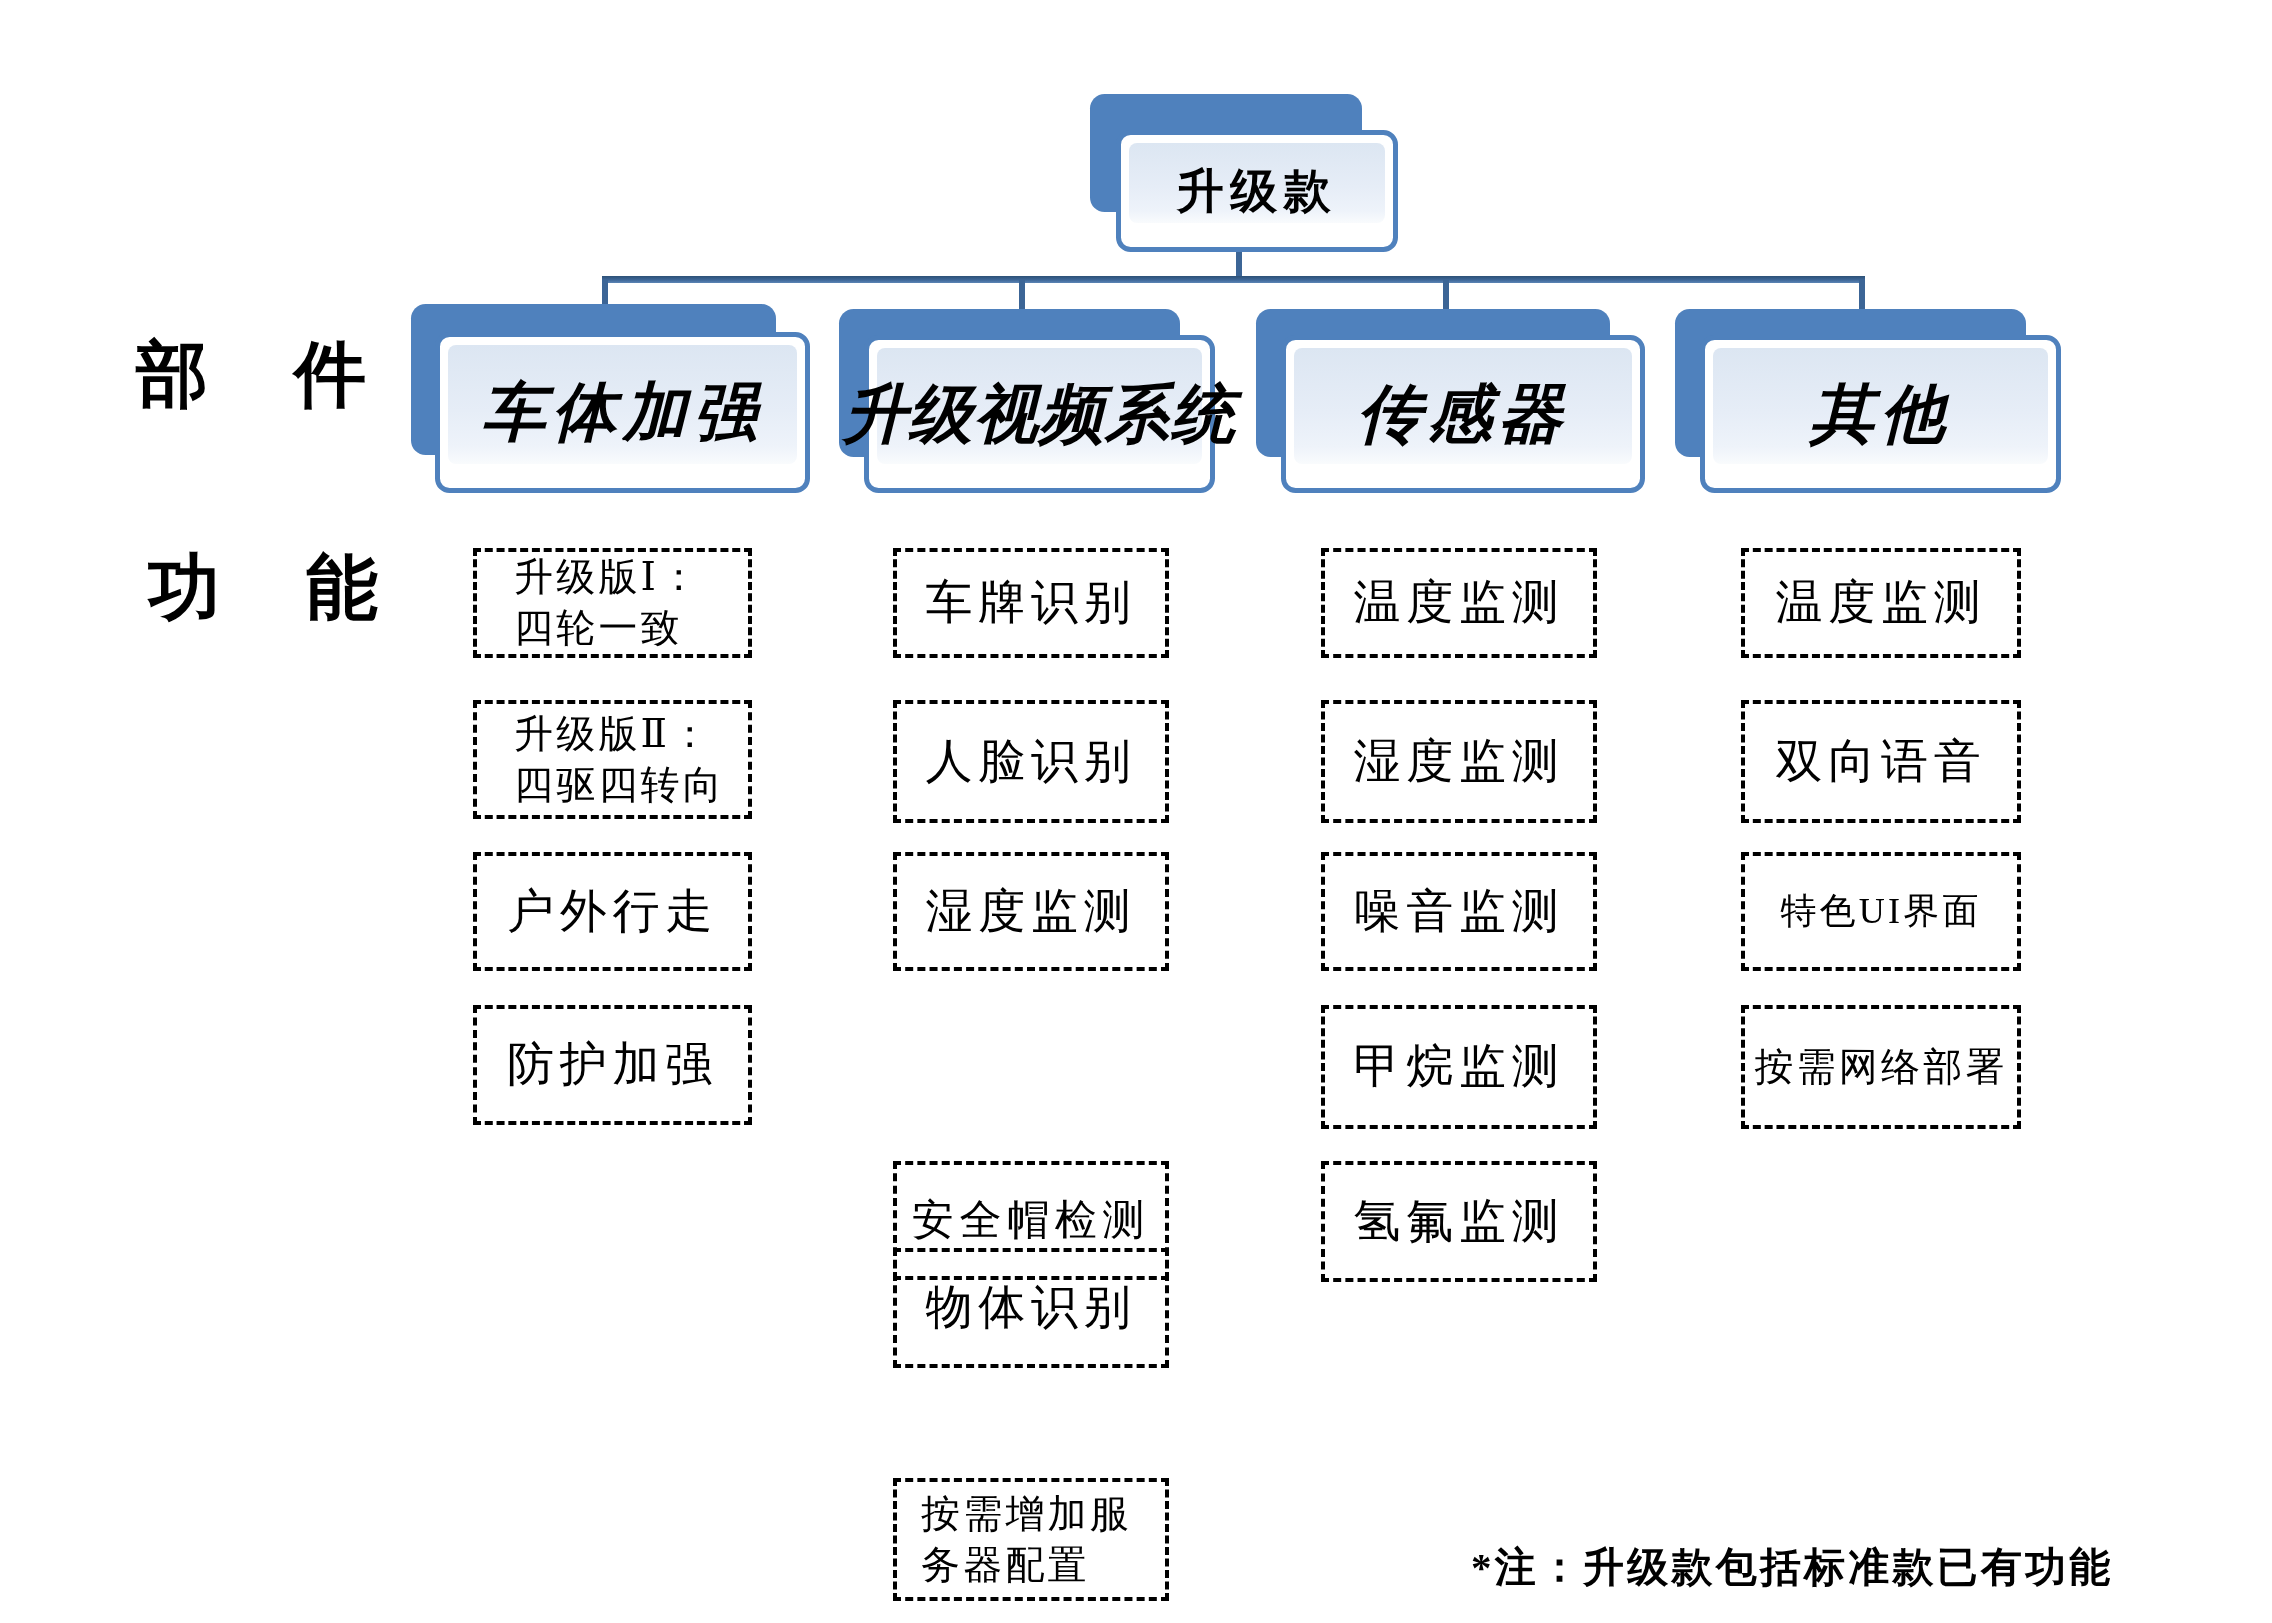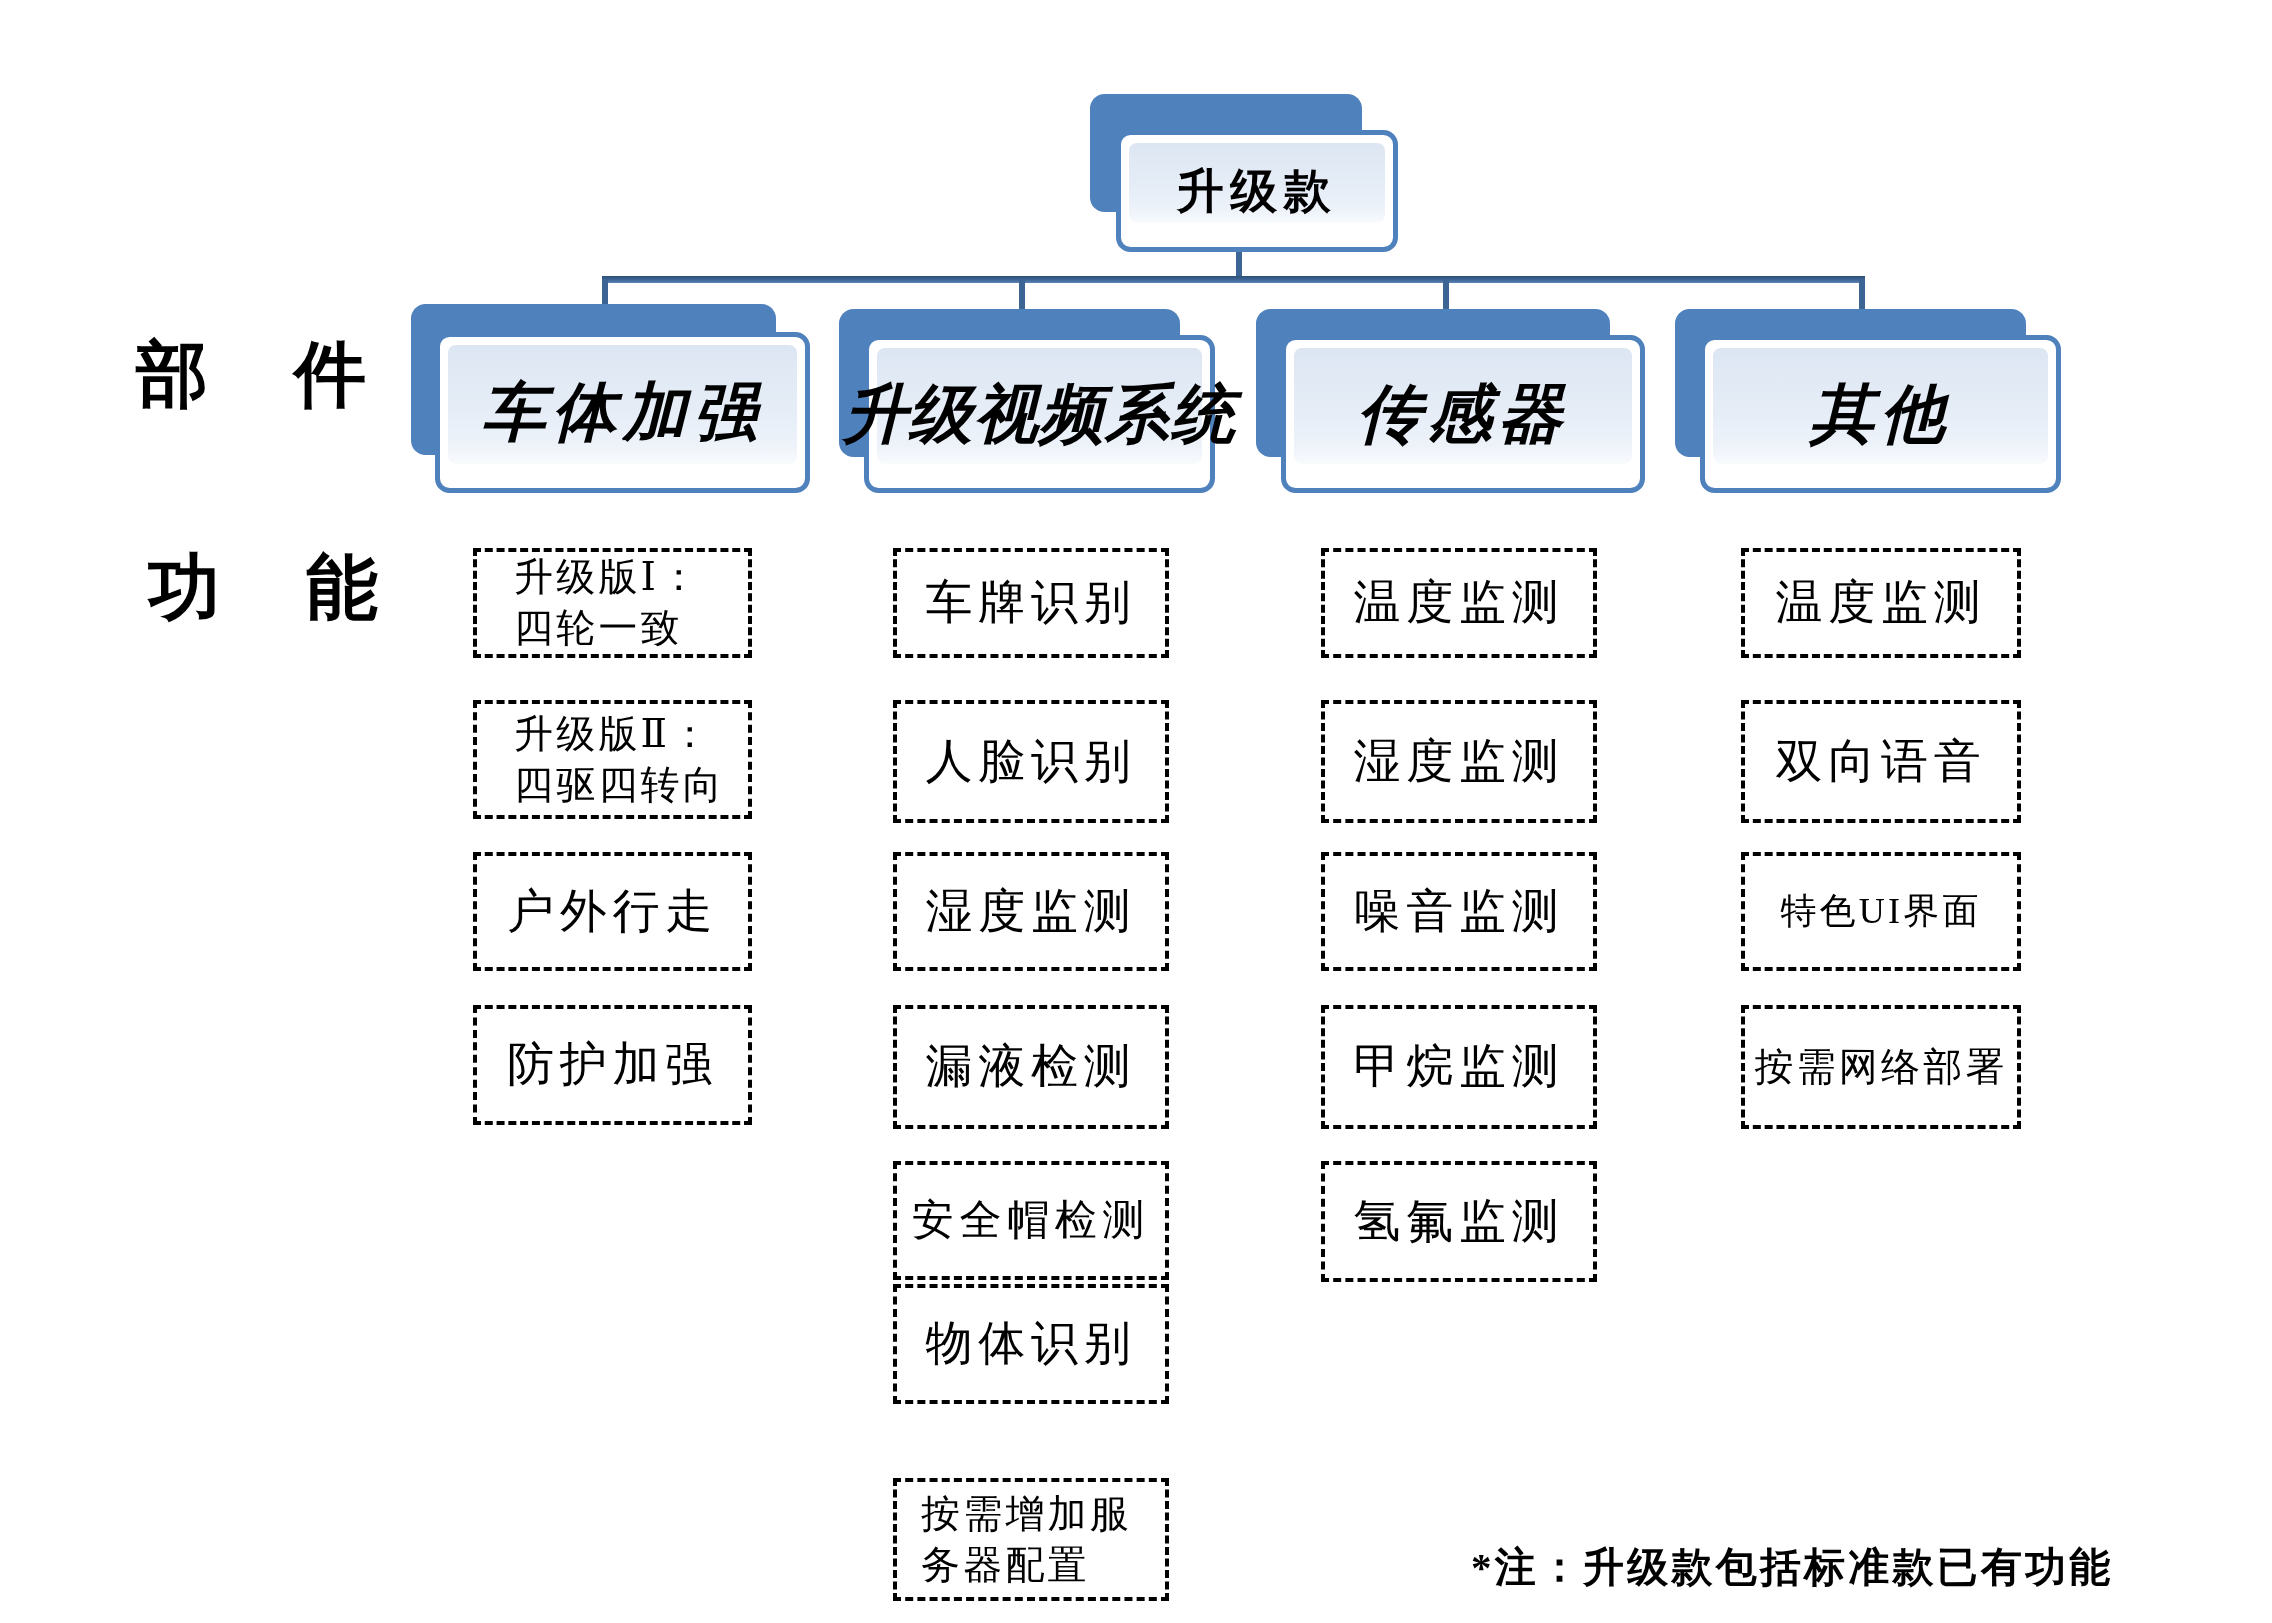--- a/index.html
+++ b/index.html
@@ -86,23 +86,22 @@
   <div class="feat f48 left" style="left:473px;top:548px;width:279px;height:110px;">升级版Ⅰ：
 四轮一致</div>
   <div class="feat f48 left" style="left:473px;top:700px;width:279px;height:119px;">升级版Ⅱ：
 四驱四转向</div>
   <div class="feat" style="left:473px;top:852px;width:279px;height:119px;">户外行走</div>
   <div class="feat" style="left:473px;top:1005px;width:279px;height:120px;">防护加强</div>
 
   <div class="feat" style="left:893px;top:548px;width:276px;height:110px;">车牌识别</div>
   <div class="feat" style="left:893px;top:700px;width:276px;height:123px;">人脸识别</div>
   <div class="feat" style="left:893px;top:852px;width:276px;height:119px;">湿度监测</div>
-  <div class="feat" style="left:893px;top:1005px;width:276px;height:124px;">漏液检测</div>
   <div class="feat f52" style="left:893px;top:1161px;width:276px;height:119px;">安全帽检测</div>
-  <div class="feat" style="left:893px;top:1284px;width:276px;height:120px;">物体识别</div>
+  <div class="feat" style="left:893px;top:1248px;width:276px;height:120px;">物体识别</div>
   <div class="feat f48 left" style="left:893px;top:1478px;width:276px;height:123px;padding-left:24px;">按需增加服
 务器配置</div>
 
   <div class="feat" style="left:1321px;top:548px;width:276px;height:110px;">温度监测</div>
   <div class="feat" style="left:1321px;top:700px;width:276px;height:123px;">湿度监测</div>
   <div class="feat" style="left:1321px;top:852px;width:276px;height:119px;">噪音监测</div>
   <div class="feat" style="left:1321px;top:1005px;width:276px;height:124px;">甲烷监测</div>
   <div class="feat" style="left:1321px;top:1161px;width:276px;height:121px;">氢氟监测</div>
 
   <div class="feat" style="left:1741px;top:548px;width:280px;height:110px;">温度监测</div>

